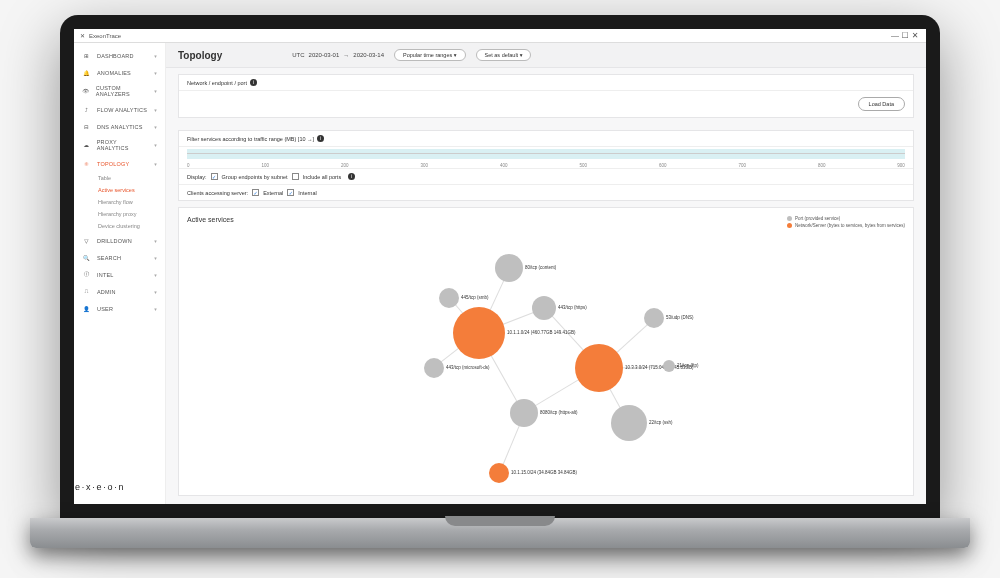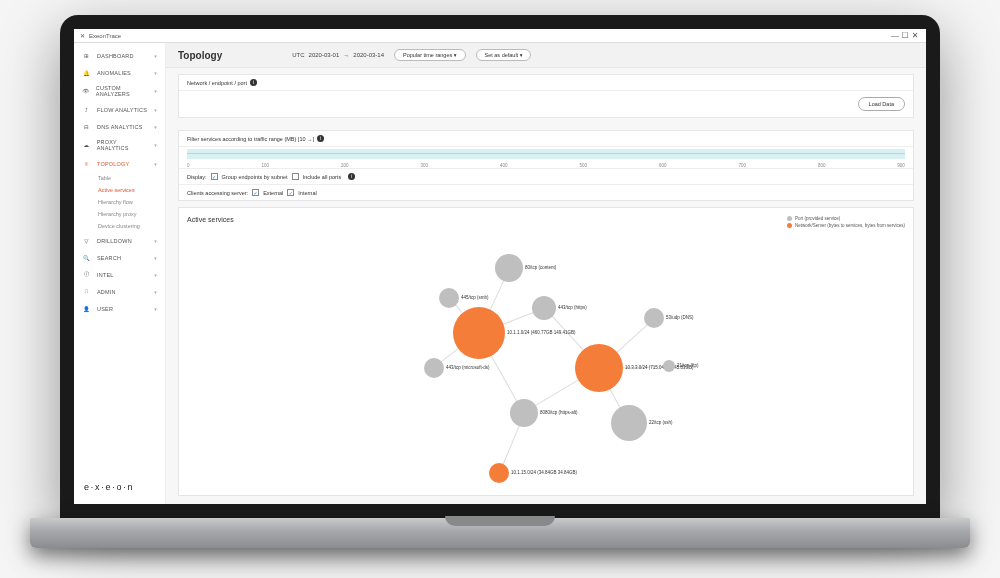--- a/index.html
+++ b/index.html
@@ -75,21 +75,21 @@
 .side-item .chev { margin-left: auto; font-size: 5px; color: #aaa; }
 .side-sub {
   padding: 3px 8px 3px 24px;
   font-size: 5.5px;
   color: #888;
   cursor: pointer;
 }
 .side-sub.active { color: #e8552b; }
 .brand {
   margin-top: auto;
-  padding: 8px 10px;
+  padding: 8px 1px;
   font-size: 9px;
   letter-spacing: 1.5px;
   color: #222;
 }
 .main {
   flex: 1;
   background: #f7f7f8;
   display: flex;
   flex-direction: column;
 }

